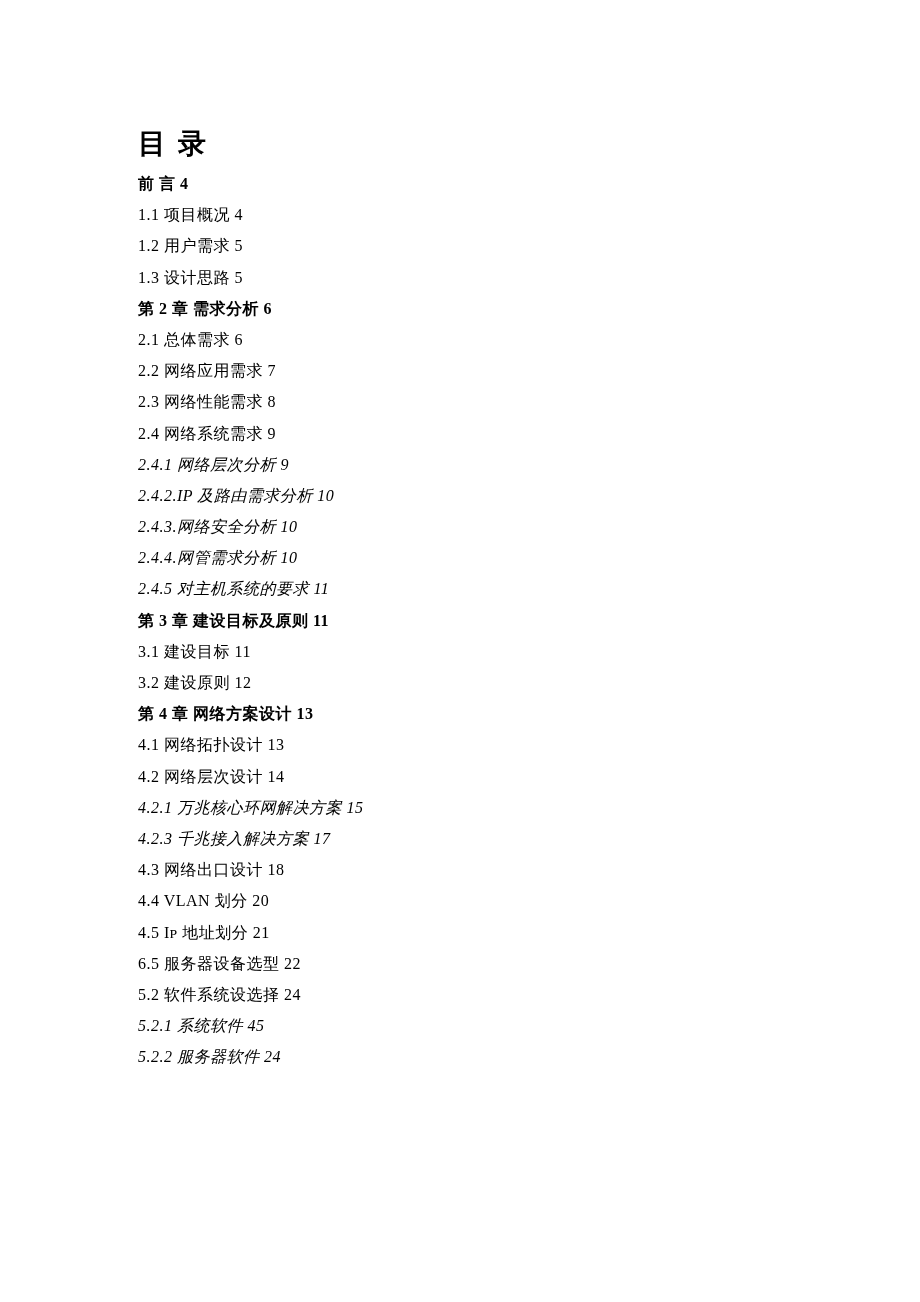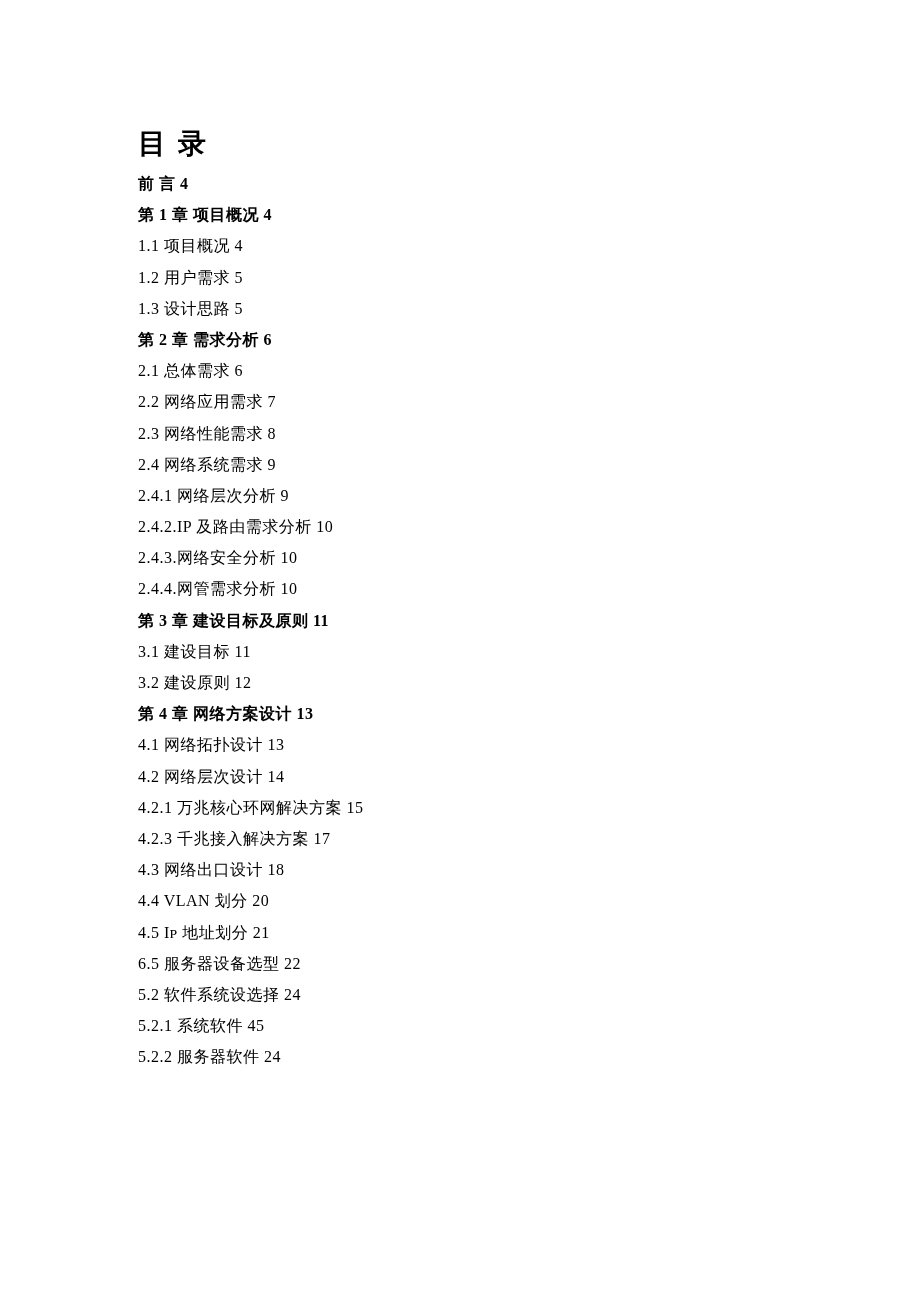--- a/index.html
+++ b/index.html
@@ -24,42 +24,43 @@
     }
     .toc div {
       margin: 0 0 15.2px 0;
       letter-spacing: 0.5px;
     }
     .bold {
       font-weight: bold;
       font-family: Liberation Serif, serif;
     }
     .italic {
+      font-style: italic;
     }
   </style>
 </head>
 <body>
 
 <div class="heading">目录</div>
 
 <div class="toc">
     <div class="bold">前  言 4</div>
-    <div class="bold">第 1 章  项目概况 4</div>
     <div class="">1.1 项目概况 4</div>
     <div class="">1.2 用户需求 5</div>
     <div class="">1.3 设计思路 5</div>
     <div class="bold">第 2 章 需求分析 6</div>
     <div class="">2.1 总体需求 6</div>
     <div class="">2.2 网络应用需求 7</div>
     <div class="">2.3 网络性能需求 8</div>
     <div class="">2.4 网络系统需求 9</div>
     <div class="italic">2.4.1 网络层次分析 9</div>
     <div class="italic">2.4.2.IP 及路由需求分析 10</div>
     <div class="italic">2.4.3.网络安全分析 10</div>
     <div class="italic">2.4.4.网管需求分析 10</div>
+    <div class="italic">2.4.5 对主机系统的要求 11</div>
     <div class="bold">第 3 章 建设目标及原则 11</div>
     <div class="">3.1 建设目标 11</div>
     <div class="">3.2 建设原则 12</div>
     <div class="bold">第 4 章 网络方案设计 13</div>
     <div class="">4.1  网络拓扑设计 13</div>
     <div class="">4.2  网络层次设计 14</div>
     <div class="italic">4.2.1 万兆核心环网解决方案 15</div>
     <div class="italic">4.2.3  千兆接入解决方案 17</div>
     <div class="">4.3  网络出口设计 18</div>
     <div class="">4.4  VLAN 划分 20</div>

